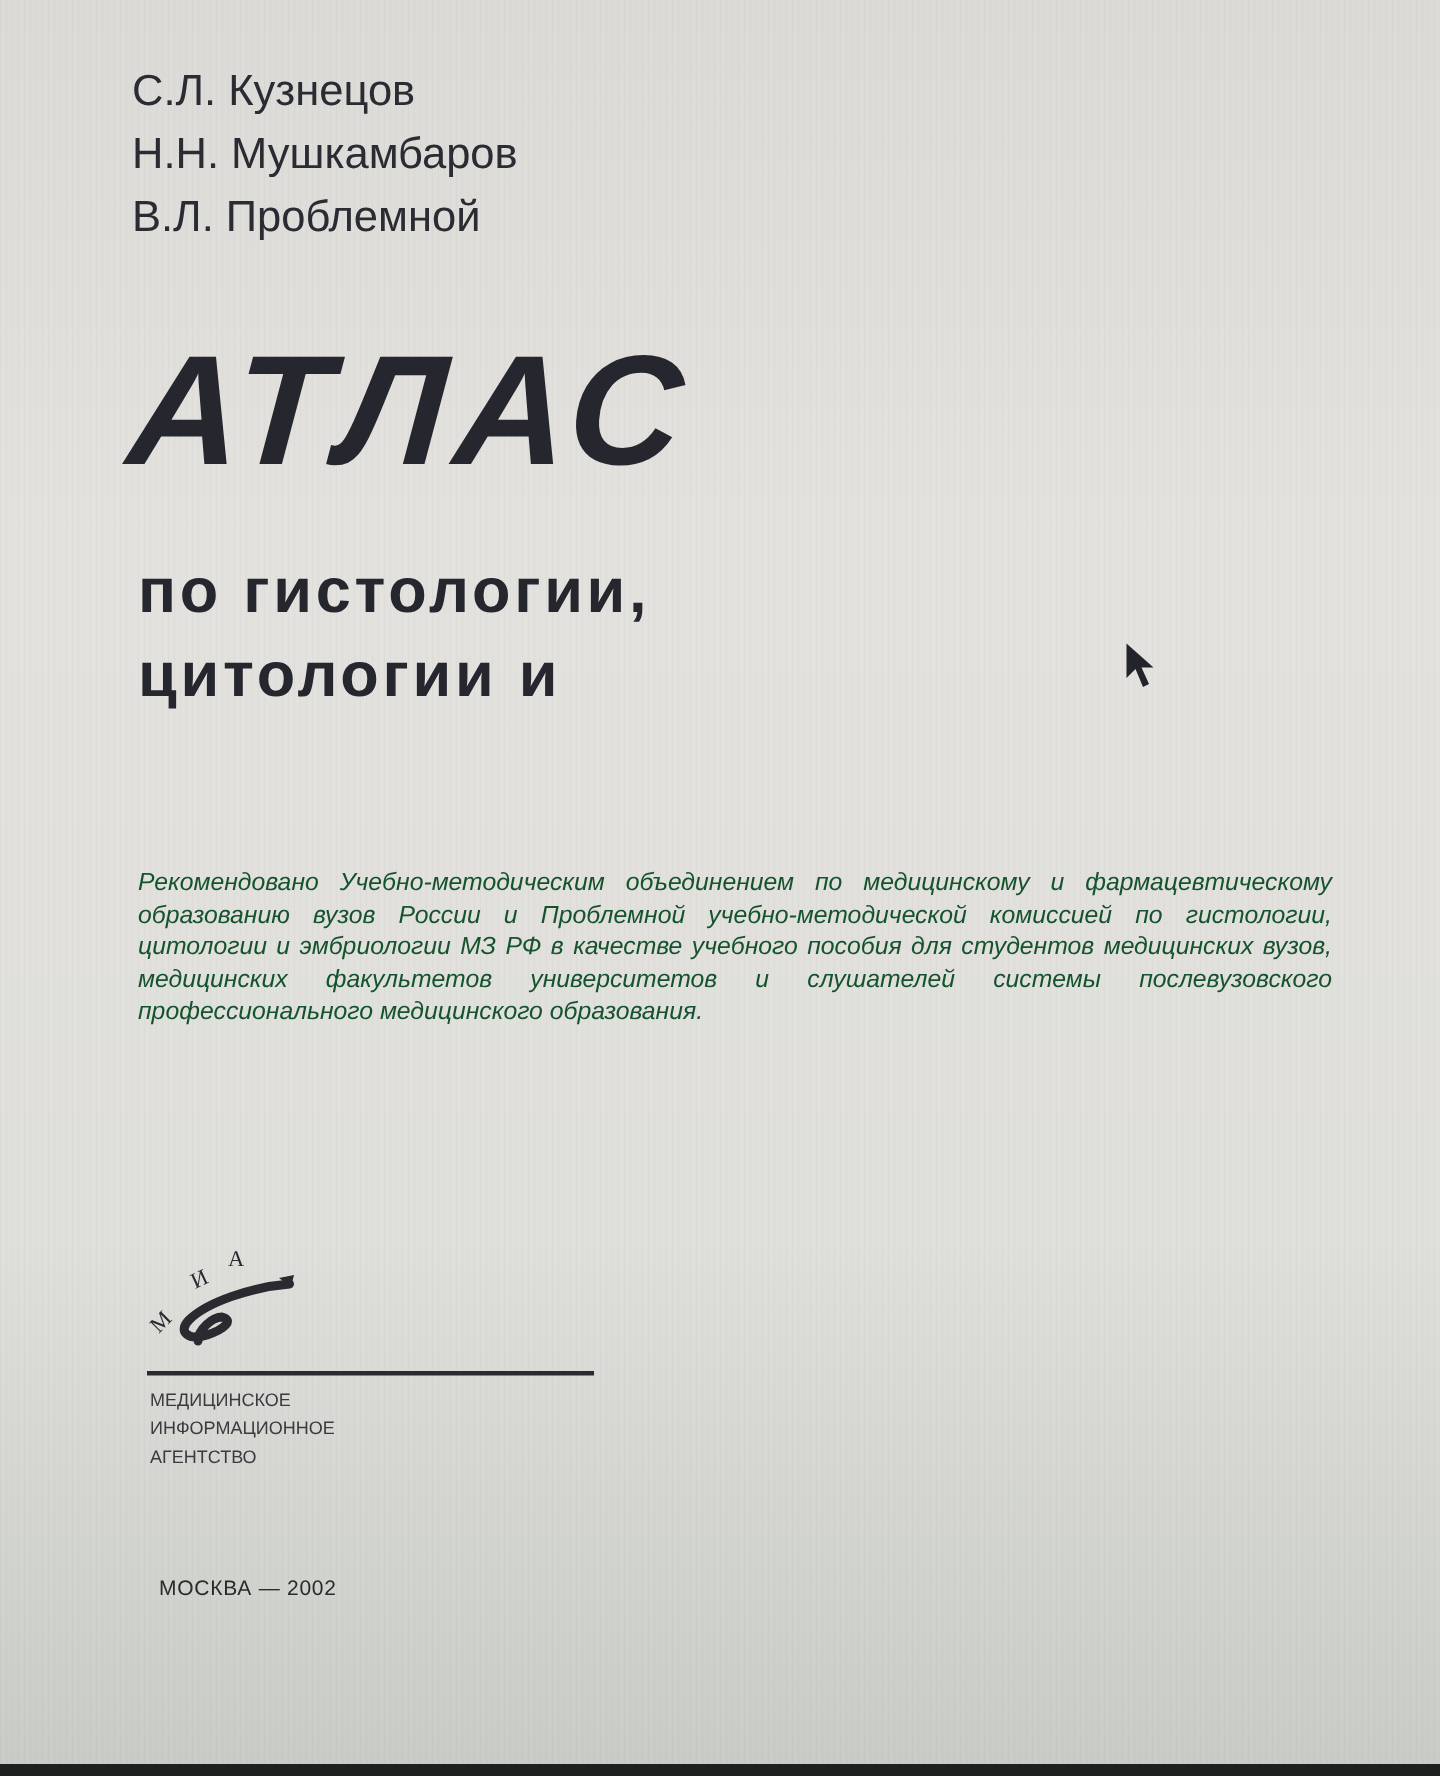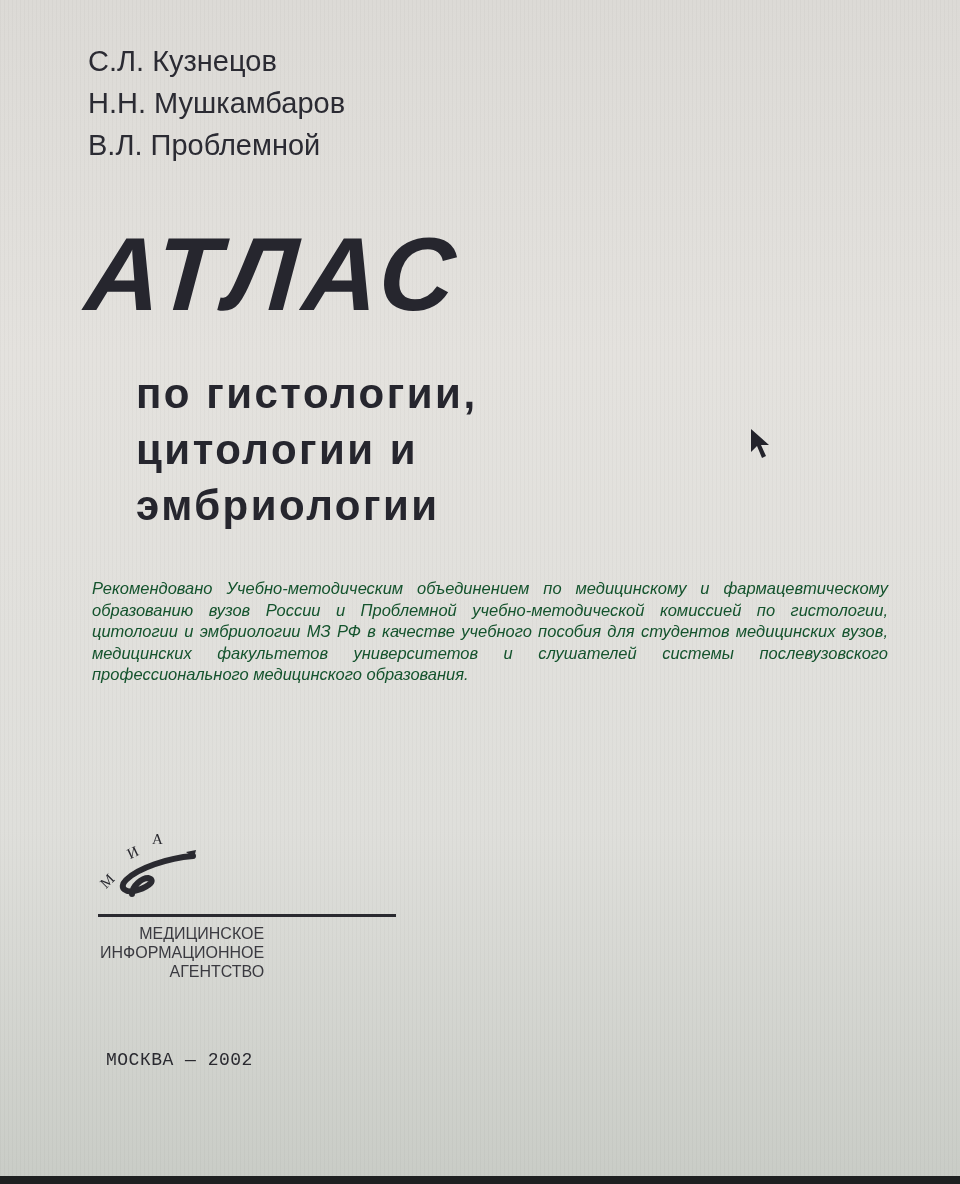--- a/index.html
+++ b/index.html
@@ -9,46 +9,45 @@
     font-family: "Liberation Sans", sans-serif;
     color:#2a2a30;
   }
   .scanlines {
     position:absolute; inset:0; pointer-events:none;
     background: repeating-linear-gradient(90deg, rgba(0,0,0,0.025) 0px, rgba(0,0,0,0.025) 1px, transparent 1px, transparent 4px);
   }
   .bottom-bar { position:absolute; left:0; right:0; bottom:0; height:8px; background:#1e2020; }
   .authors { position:absolute; left:88px; top:40px; font-weight:normal; font-size:29px; line-height:42px; color:#2b2b33; }
   .title { position:absolute; left:86px; top:222px; font-weight:bold; font-style:italic; font-size:104px; letter-spacing:6px; color:#26262e; line-height:1; transform:skewX(-4deg); }
-  .subtitle { position:absolute; left:92px; top:366px; font-weight:bold; font-size:42px; line-height:56px; letter-spacing:2.5px; color:#26262e;margin-left:44px; }
+  .subtitle { position:absolute; left:92px; top:366px; font-weight:bold; font-size:42px; line-height:56px; letter-spacing:2.5px; color:#26262e; }
   .recommend { position:absolute; left:92px; top:578px; width:796px; font-style:italic; font-size:16.5px; line-height:21.5px; text-align:justify; color:#14532d; }
   .logo { position:absolute; left:98px; top:828px; width:300px; }
   .logo svg { display:block; }
   .logo-rule { position:absolute; left:0; top:86px; width:298px; height:3px; background:#2a2a30; }
-  .logo-text { position:absolute; left:2px; top:96px; font-size:16px; line-height:19px; color:#3a3a40; white-space:nowrap;text-align:right; }
-  .city-year { position:absolute; left:106px; top:1050px; font-size:18px; color:#2a2a30; letter-spacing:0.5px;font-family:Liberation Mono, monospace; }
+  .logo-text { position:absolute; left:2px; top:96px; font-size:12px; line-height:19px; color:#3a3a40; white-space:nowrap; }
+  .city-year { position:absolute; left:106px; top:1050px; font-size:14px; color:#2a2a30; letter-spacing:0.5px; }
   .cursor { position:absolute; left:750px; top:428px; }
 </style>
 </head>
 <body>
 
 <div class="scanlines"></div>
 
 <div class="authors">
   <div>С.Л. Кузнецов</div>
   <div>Н.Н. Мушкамбаров</div>
   <div>В.Л. Проблемной</div>
 </div>
 
 <div class="title">АТЛАС</div>
 
 <div class="subtitle">
   <div>по гистологии,</div>
   <div>цитологии и</div>
-  <div>эмбриологии</div>
 </div>
 
 <div class="recommend">Рекомендовано Учебно-методическим объединением по медицинскому и фармацевтическому образованию вузов России и Проблемной учебно-методической комиссией по гистологии, цитологии и эмбриологии МЗ РФ в качестве учебного пособия для студентов медицинских вузов, медицинских факультетов университетов и слушателей системы послевузовского профессионального медицинского образования.</div>
 
 <div class="logo">
   <svg width="120" height="80" viewBox="0 0 120 80">
     <text x="4" y="58" font-family="Liberation Serif, serif" font-size="15" fill="#2a2a30" transform="rotate(-45 10 55)">М</text>
     <text x="30" y="30" font-family="Liberation Serif, serif" font-size="15" fill="#2a2a30" transform="rotate(-25 34 26)">И</text>
     <text x="54" y="16" font-family="Liberation Serif, serif" font-size="15" fill="#2a2a30">А</text>
     <path d="M95 28 C70 30 40 40 28 52 C20 60 28 66 40 62 C52 58 58 52 50 50 C44 50 34 58 34 66" stroke="#2a2a30" stroke-width="6" fill="none" stroke-linecap="round"></path>

